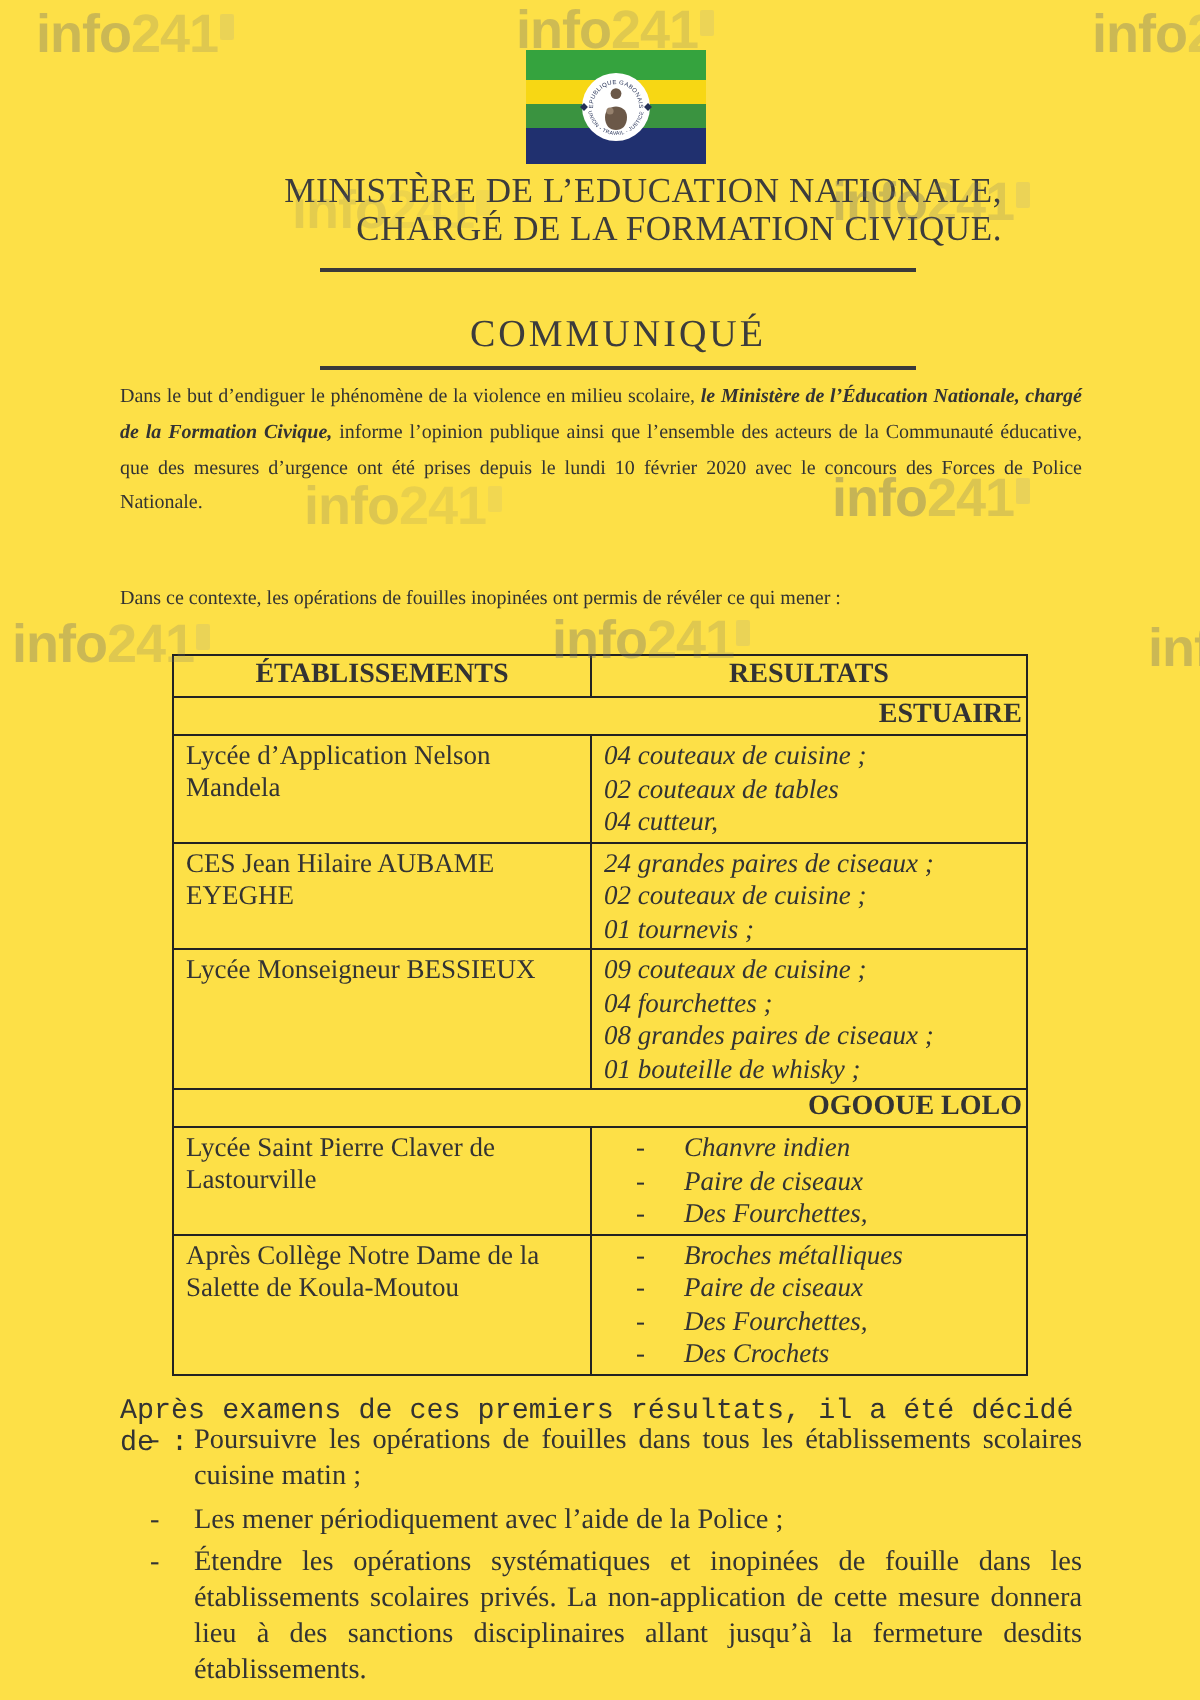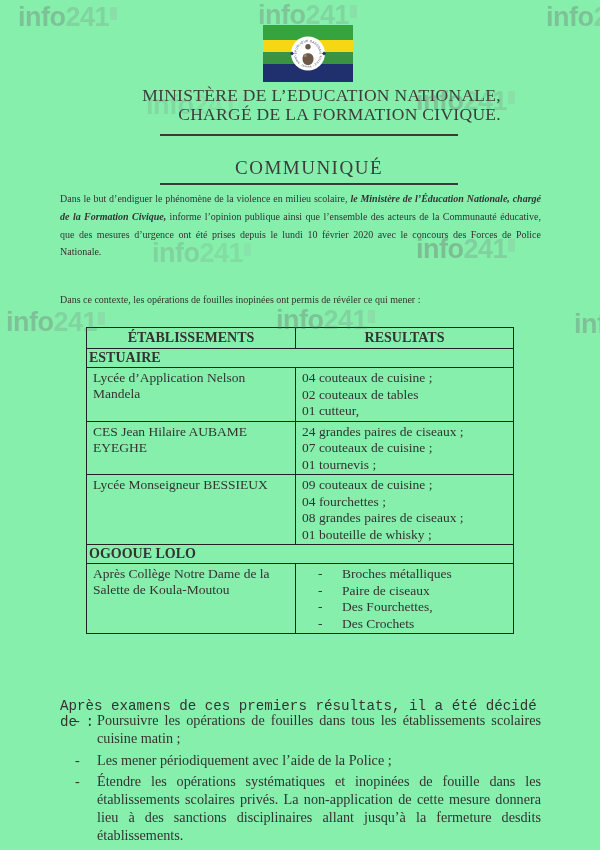--- a/index.html
+++ b/index.html
@@ -1,16 +1,16 @@
 <!DOCTYPE html>
 <html><head>
 <meta charset="utf-8">
 <style>
   html,body{margin:0;padding:0;background:#fff;}
-  .page{position:relative;width:600px;height:850px;background:#86efac;overflow:hidden;
+  .page{position:relative;width:600px;height:850px;background:#fde047;overflow:hidden;
         font-family:"Liberation Serif", serif;color:#333;}
   
   .wm{position:absolute;font-family:"Liberation Sans", sans-serif;font-weight:bold;
       font-size:27px;letter-spacing:-0.5px;color:#6e6e6e;white-space:nowrap;
       pointer-events:none;z-index:6;line-height:1;}
   .wm .num{opacity:.62;}
   .wm-sup{display:inline-block;width:7px;height:13px;background:#9a9a9a;opacity:.55;
           margin-left:1px;vertical-align:6px;border-radius:1px;}
   .wm-a{left:18px;top:4px;opacity:.34;}
   .wm-b{left:258px;top:2px;opacity:.32;}
@@ -34,24 +34,24 @@
         text-align:justify;color:#333;}
   .p1{top:180px;}
   .p2{top:281px;}
   .emph{font-weight:bold;font-style:italic;}
   
   .ctable{position:absolute;left:86px;top:327px;width:427px;border-collapse:collapse;
           table-layout:fixed;font-size:13.5px;color:#333;}
   .ctable col.c1{width:209px;} .ctable col.c2{width:218px;}
   .ctable th,.ctable td{border:1px solid #222;vertical-align:top;padding:1px 6px;line-height:16px;}
   .ctable th{font-weight:bold;font-size:14px;text-align:center;padding:2px 8px;}
-  .ctable td.region{font-weight:bold;font-size:14px;text-align:left;padding:1px 2px;}
+  .ctable td.region{font-weight:bold;font-size:14px;text-align:right;padding:1px 2px;}
   .ctable td.etab{padding-top:2px;}
   .ctable td.res{padding-top:2px;}
-  .resline{line-height:16.5px;}
+  .resline{line-height:16.5px;font-style:italic;}
   .res.dash .resline{padding-left:16px;display:flex;}
   .dashmark{display:inline-block;width:24px;flex:0 0 24px;}
   
   .lead{position:absolute;left:60px;top:684px;width:481px;font-size:14.2px;color:#333;font-family:Liberation Mono, monospace;}
   .dlist{position:absolute;left:75px;top:712px;width:466px;margin:0;padding:0;list-style:none;
          font-size:14.2px;line-height:17.8px;text-align:justify;color:#333;}
   .dlist li{display:flex;margin-bottom:4px;}
   .dlist .dashmark{width:22px;flex:0 0 22px;}
   .dlist .li-text{flex:1;text-align:justify;}
 </style>
@@ -124,42 +124,59 @@
     </thead>
     <tbody id="tbody">
         <tr>
           <td colspan="2" class="region">ESTUAIRE</td>
         </tr>
         <tr>
           <td class="etab">Lycée d’Application Nelson Mandela</td>
           <td class="res">
             <div class="resline">04 couteaux de cuisine ;</div>
             <div class="resline">02 couteaux de tables</div>
-            <div class="resline">01 cutteur,</div>
+            <div class="resline">04 cutteur,</div>
           </td>
         </tr>
         <tr>
           <td class="etab">CES Jean Hilaire AUBAME EYEGHE</td>
           <td class="res">
             <div class="resline">24 grandes paires de ciseaux ;</div>
-            <div class="resline">07 couteaux de cuisine ;</div>
+            <div class="resline">02 couteaux de cuisine ;</div>
             <div class="resline">01 tournevis ;</div>
           </td>
         </tr>
         <tr>
           <td class="etab">Lycée Monseigneur BESSIEUX</td>
           <td class="res">
             <div class="resline">09 couteaux de cuisine ;</div>
             <div class="resline">04 fourchettes ;</div>
             <div class="resline">08 grandes paires de ciseaux ;</div>
             <div class="resline">01 bouteille de whisky ;</div>
           </td>
         </tr>
         <tr>
           <td colspan="2" class="region">OGOOUE LOLO</td>
+        </tr>
+        <tr>
+          <td class="etab">Lycée Saint Pierre Claver de Lastourville</td>
+          <td class="res dash">
+            <div class="resline">
+              <span class="dashmark">-</span>
+              <span>Chanvre indien</span>
+            </div>
+            <div class="resline">
+              <span class="dashmark">-</span>
+              <span>Paire de ciseaux</span>
+            </div>
+            <div class="resline">
+              <span class="dashmark">-</span>
+              <span>Des Fourchettes,</span>
+            </div>
+          </td>
         </tr>
         <tr>
           <td class="etab">Après Collège Notre Dame de la Salette de Koula-Moutou</td>
           <td class="res dash">
             <div class="resline">
               <span class="dashmark">-</span>
               <span>Broches métalliques</span>
             </div>
             <div class="resline">
               <span class="dashmark">-</span>

